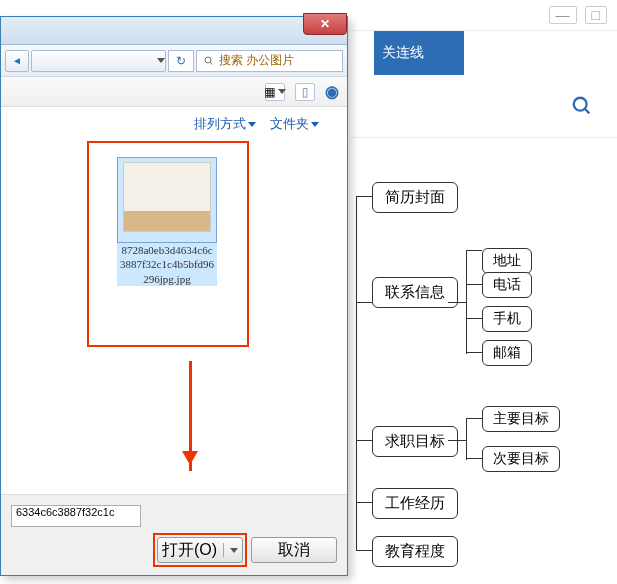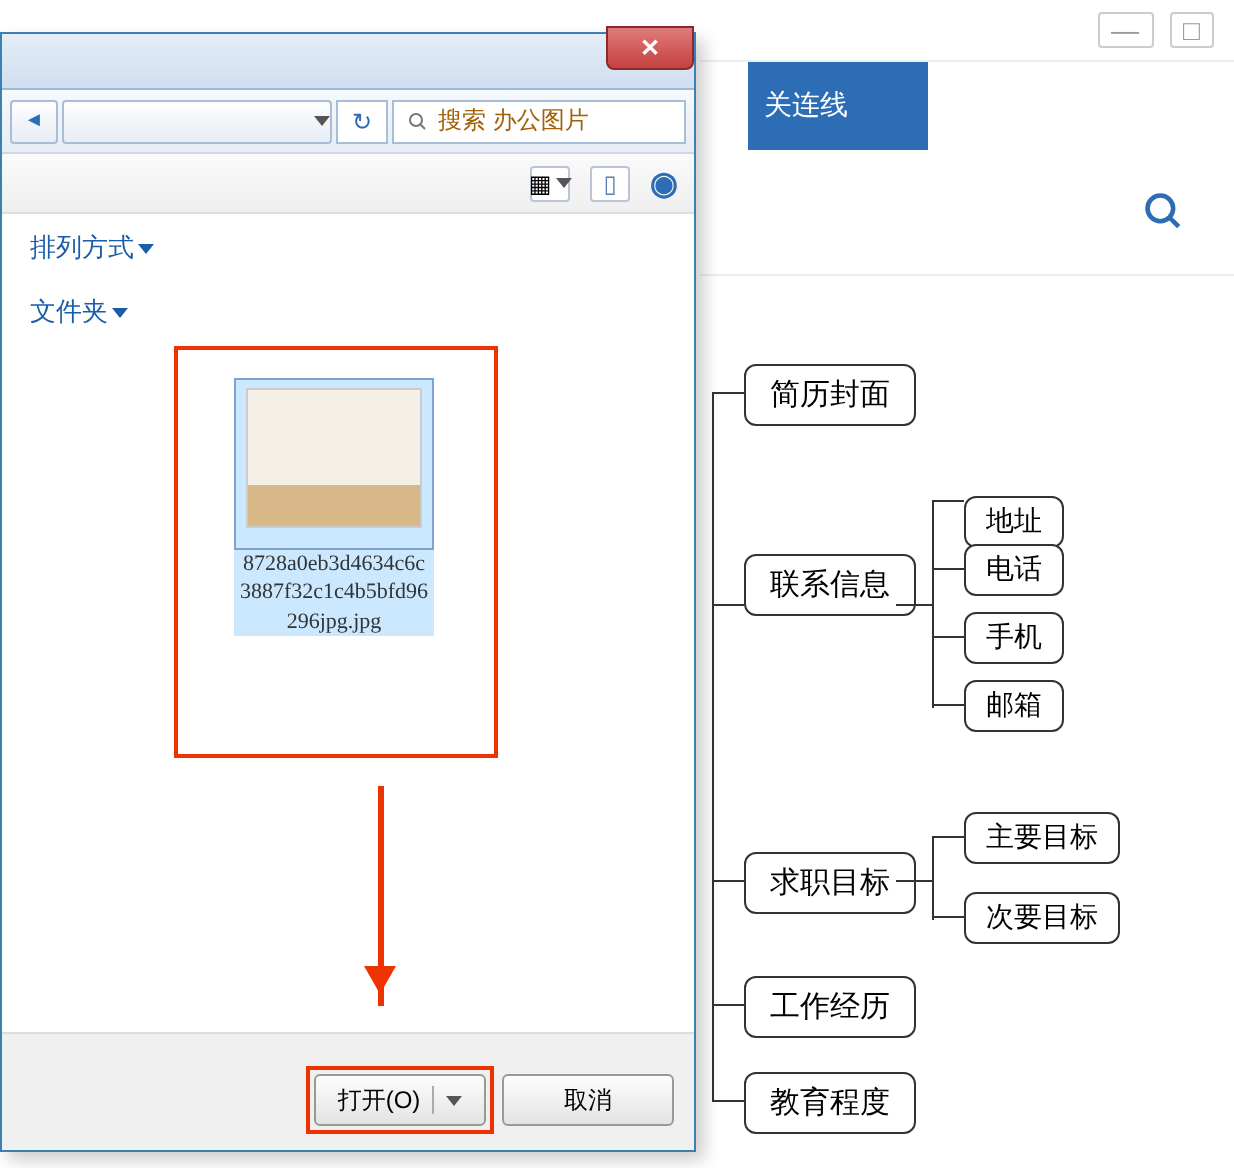--- a/index.html
+++ b/index.html
@@ -29,41 +29,41 @@
 .titlebar { height: 28px; background: linear-gradient(#e4edf7, #cfdef0); position: relative; border-bottom: 1px solid #9db9d6; }
 .close-btn { position: absolute; right: 0; top: -4px; width: 44px; height: 22px; background: linear-gradient(#e07b7b, #c64040); border: 1px solid #8a2a2a; border-radius: 0 0 4px 4px; color: #fff; display: flex; align-items: center; justify-content: center; font-weight: bold; font-size: 12px; }
 .navbar { display: flex; align-items: center; height: 32px; background: linear-gradient(#f6f8fb, #e7edf5); border-bottom: 1px solid #cfd8e5; padding: 0 4px; gap: 2px; }
 .nav-btn { width: 24px; height: 22px; border: 1px solid #a8bed8; background: linear-gradient(#fdfefe, #e7edf5); border-radius: 2px; display: flex; align-items: center; justify-content: center; color: #2c6db5; font-size: 10px; }
 .refresh-box { width: 26px; height: 22px; border: 1px solid #a8bed8; background: #fff; display: flex; align-items: center; justify-content: center; color: #2c6db5; }
 .search-box { flex: 1; border: 1px solid #a8bed8; background: #fff; height: 22px; display: flex; align-items: center; padding: 0 6px; color: #a16207; gap: 4px; }
 .search-box svg { width: 12px; height: 12px; }
 .toolbar { display: flex; align-items: center; justify-content: flex-end; gap: 10px; height: 30px; background: linear-gradient(#fafafa, #efefef); border-bottom: 1px solid #ddd; padding: 0 8px; }
 .tool-ic { width: 20px; height: 18px; border: 1px solid #b9c5d6; background: #fff; border-radius: 2px; display: flex; align-items: center; justify-content: center; }
 .help-ic { color: #2c6db5; font-size: 16px; font-weight: bold; }
-.sortbar { display: flex; justify-content: flex-end; gap: 14px; padding: 8px 14px; color: #1a5dab; font-size: 13px; flex-direction: column; }
+.sortbar { display: flex; justify-content: flex-end; gap: 14px; padding: 8px 28px; color: #1a5dab; font-size: 13px; }
 .sortbar span { display: flex; align-items: center; gap: 2px; }
 
 .files-area { position: relative; height: 300px; padding: 10px; }
 .file-item { position: absolute; width: 100px; text-align: center; font-family: Liberation Serif, serif; }
 .thumb { width: 88px; height: 70px; border: 1px solid #ccc; margin: 0 auto 6px; background: #eee; display: flex; align-items: center; justify-content: center; }
 .file-item.selected .thumb-wrap { border: 1px solid #7da2ce; background: #cce8ff; padding: 4px; }
 .thumb-wrap { padding: 4px; border: 1px solid transparent; }
 .fname { font-size: 11px; color: #333; word-break: break-all; line-height: 1.3; padding: 0 2px; }
 .file-item.selected .fname { background: #cce8ff; }
 
 .red-box { position: absolute; border: 2px solid #e30; pointer-events: none; }
 .arrow-down { position: absolute; width: 3px; background: #e30; }
 .arrow-down::after { content: ""; position: absolute; bottom: -2px; left: -7px; border: 8px solid transparent; border-top: 14px solid #e30; }
 
 .bottom-panel { position: absolute; left: 0; right: 0; bottom: 0; background: #f0f0f0; border-top: 1px solid #ddd; padding: 10px 10px 12px; }
 .file-row { display: flex; align-items: center; gap: 8px; margin-bottom: 10px; }
 .file-input { flex: 0 0 130px; border: 1px solid #abadb3; background: #fff; height: 22px; padding: 0 4px; font-size: 11px; white-space: nowrap; overflow: hidden; }
 .filter-sel { flex: 1; border: 1px solid #abadb3; background: #fff; height: 22px; display: flex; align-items: center; justify-content: space-between; padding: 0 6px; font-size: 12px; }
 .btn-row { display: flex; justify-content: flex-end; gap: 8px; }
-.dlg-btn { width: 86px; height: 26px; border: 1px solid #999; background: linear-gradient(#fdfdfd, #e3e3e3); border-radius: 3px; display: flex; align-items: center; justify-content: center; font-size: 12px; gap: 4px; }
+.dlg-btn { width: 86px; height: 26px; border: 1px solid #999; background: linear-gradient(#fdfdfd, #e3e3e3); border-radius: 3px; display: flex; align-items: center; justify-content: center; font-size: 16px; gap: 4px; }
 .dlg-btn.primary { display: flex; align-items: center; }
 
 .tri-down { display: inline-block; border: 4px solid transparent; border-top: 5px solid #555; margin-top: 4px; }
 </style>
 </head>
 <body>
 
 <div class="bg-page">
   <div class="bg-top">
     <span>—</span>
@@ -151,20 +151,21 @@
         <div class="thumb" style="background:linear-gradient(#f4f0e8 70%,#d8b888 70%)"></div>
       </div>
       <div class="fname">8728a0eb3d4634c6c3887f32c1c4b5bfd96296jpg.jpg</div>
     </div>
     <div class="red-box" style="left:86px;top:0;width:162px;height:206px"></div>
     <div class="arrow-down" style="left:188px;top:220px;height:110px"></div>
   </div>
 
   <div class="bottom-panel">
     <div class="file-row">
+      <div class="file-input">6334c6c3887f32c1c</div>
     </div>
     <div class="btn-row">
       <div style="position:relative">
         <div class="red-box" style="left:-4px;top:-4px;width:94px;height:34px"></div>
         <div class="dlg-btn primary">
           <span>打开(O)</span>
           <span style="border-left:1px solid #aaa;height:14px;margin:0 2px"></span>
           <span class="tri-down"></span>
         </div>
       </div>

